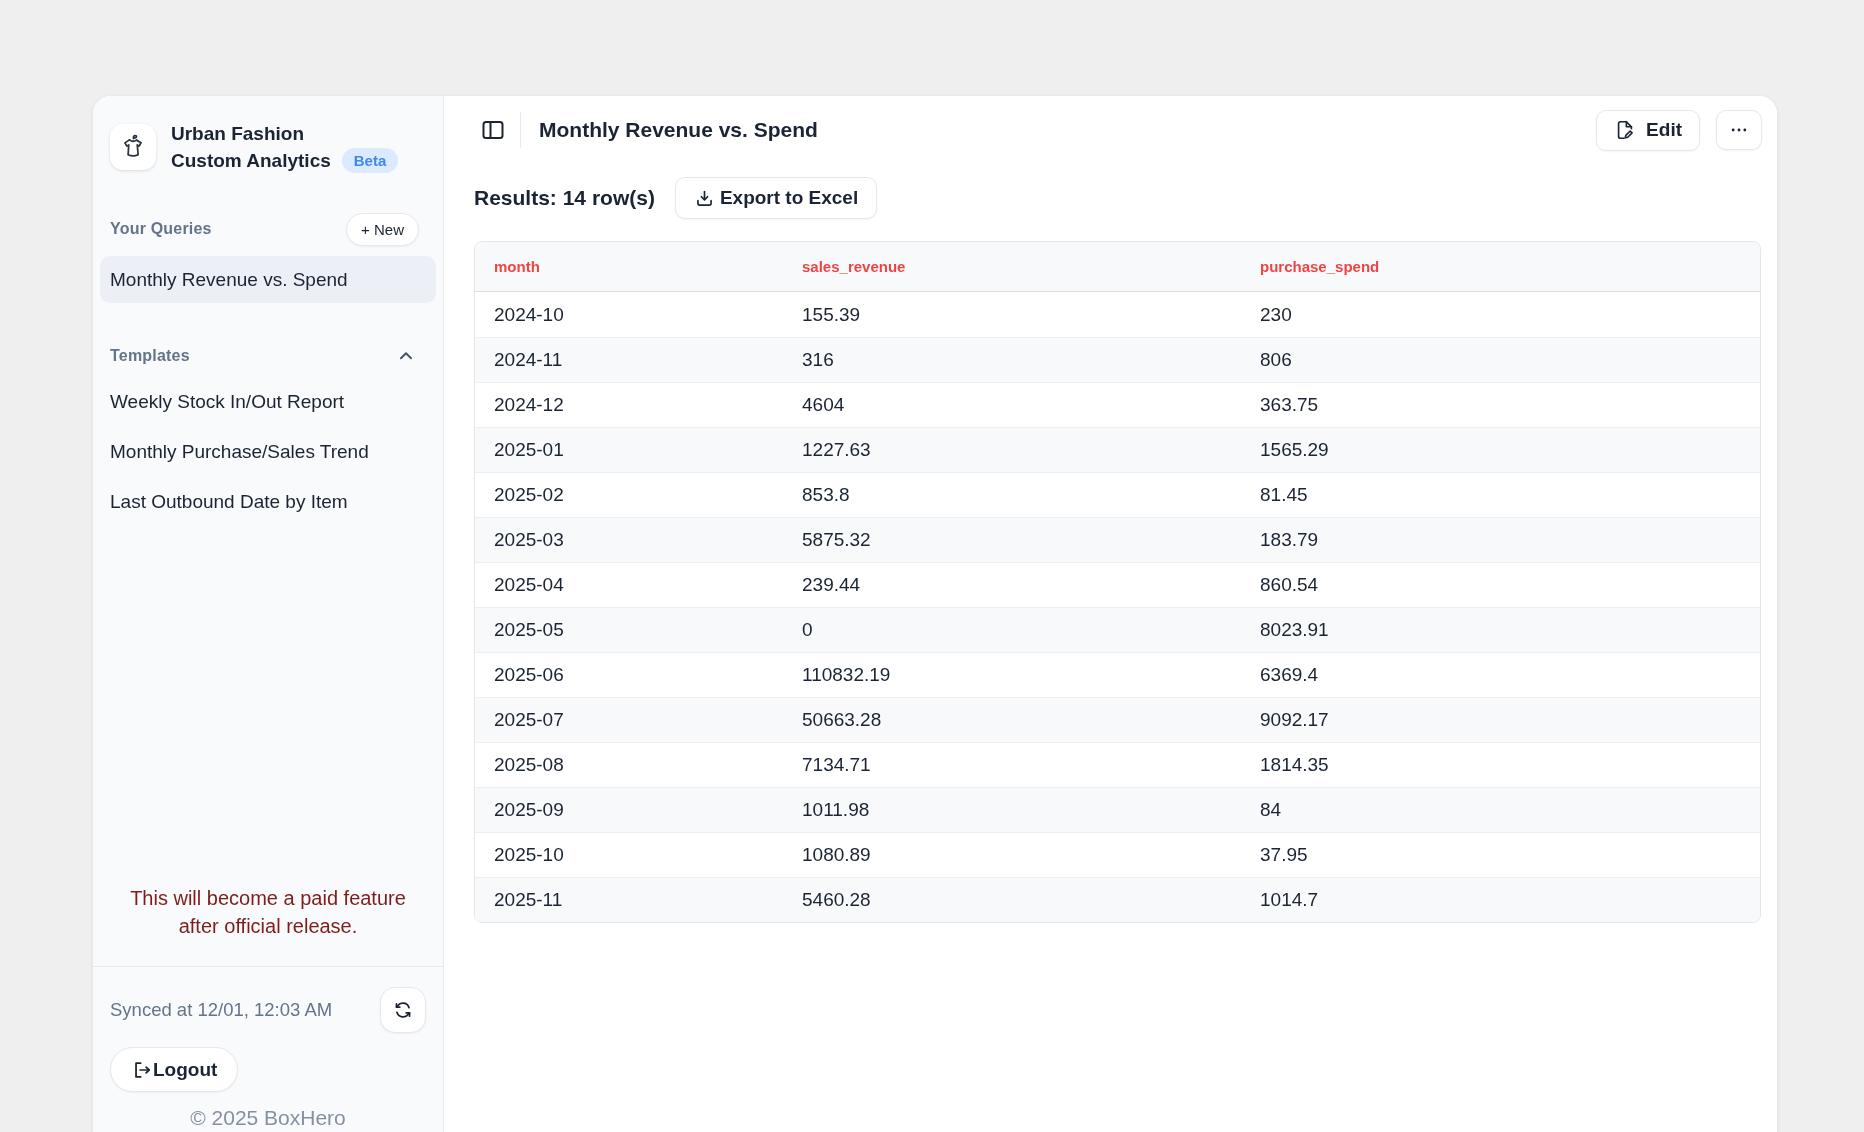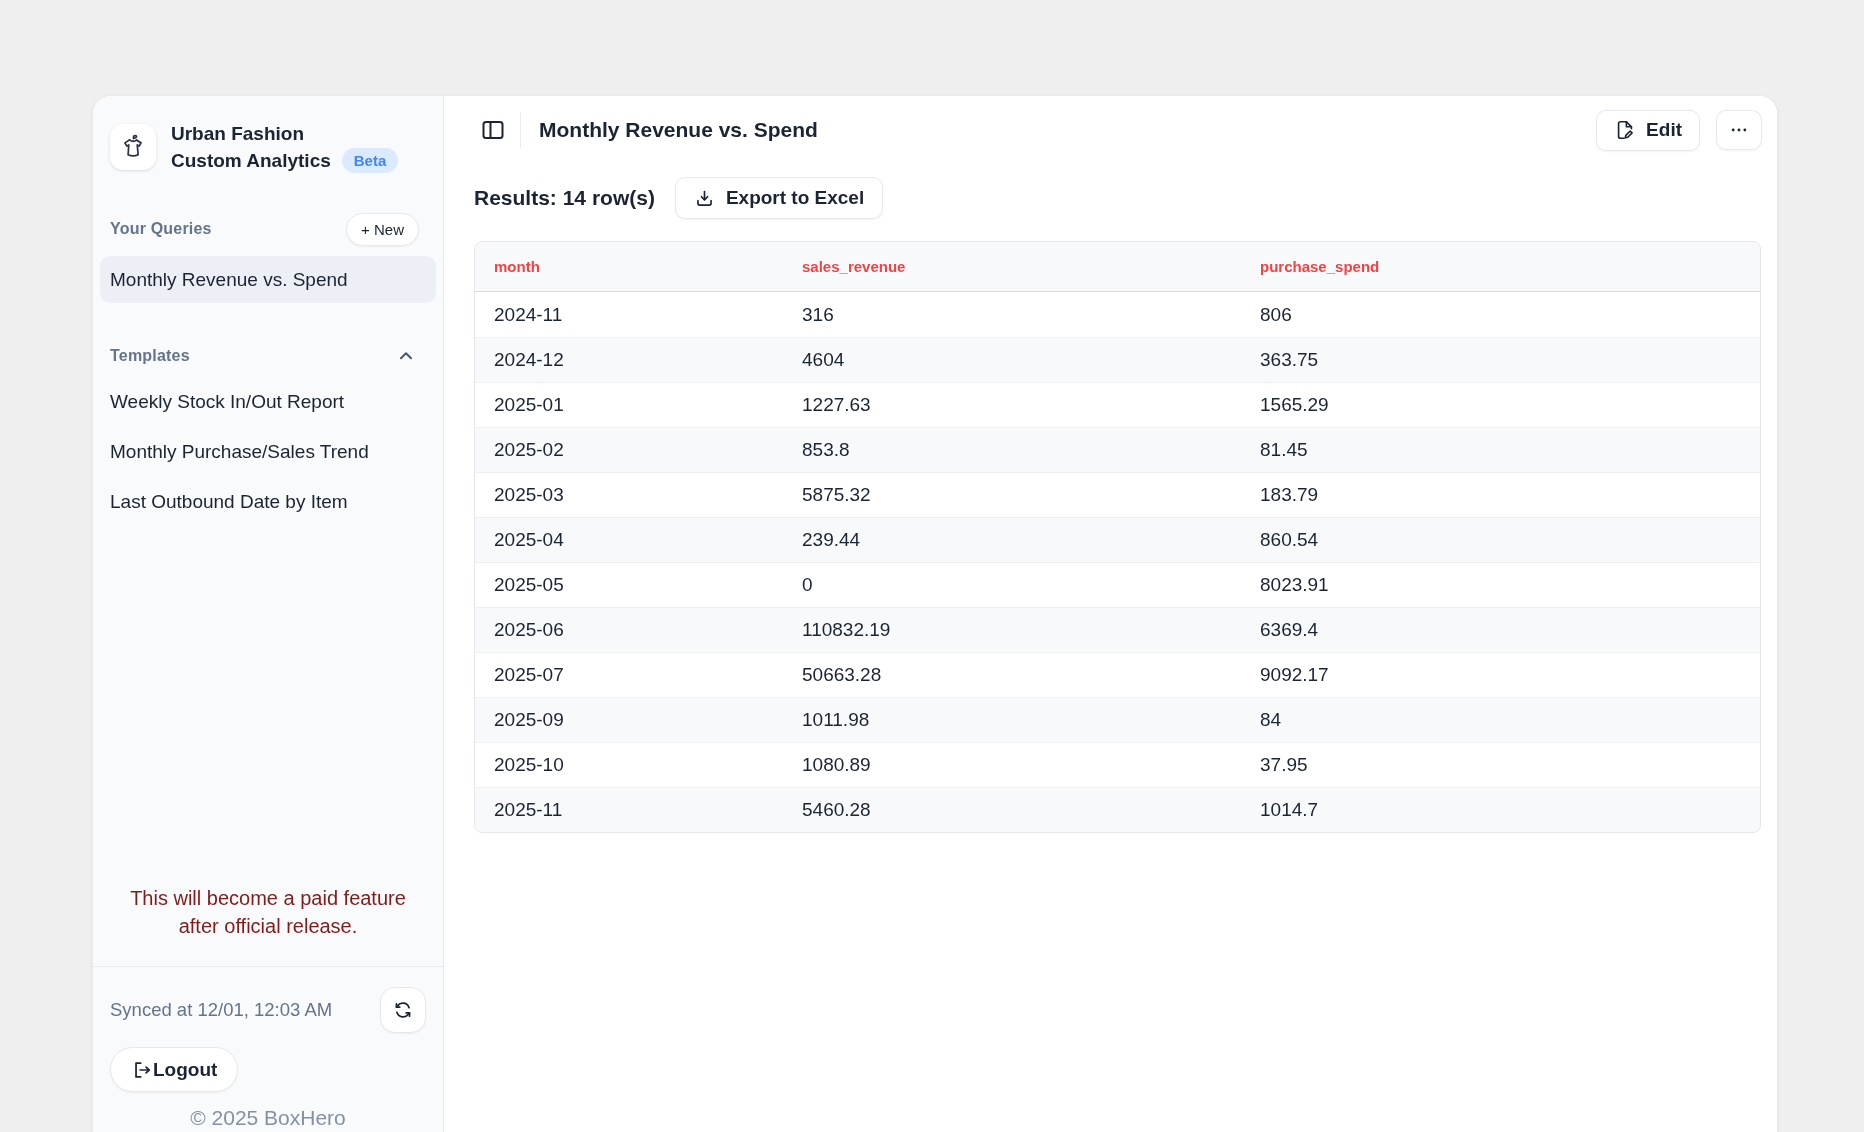--- a/index.html
+++ b/index.html
@@ -112,21 +112,21 @@
   .more-btn {
     margin-left:16px; width:46px; height:40px;
     background:#fff; border:1px solid #e6e8ee; border-radius:10px;
     display:flex; align-items:center; justify-content:center;
     box-shadow:0 1px 2px rgba(16,24,40,.05); cursor:pointer;
   }
   .more-btn svg { width:20px; height:20px; }
   .results-row { display:flex; align-items:center; gap:20px; margin-top:25px; }
   .results-text { font-size:21px; font-weight:700; color:#1b2433; }
   .export-btn {
-    display:flex; align-items:center; gap:11px;
+    display:flex; align-items:center; gap:5px;
     height:42px; padding:0 18px;
     background:#fff; border:1px solid #e6e8ee; border-radius:10px;
     font-size:19px; font-weight:600; color:#1b2433;
     box-shadow:0 1px 2px rgba(16,24,40,.05); cursor:pointer; font-family:inherit;
   }
   .export-btn svg { width:21px; height:21px; }
   .table-wrap {
     margin-top:22px; width:1287px;
     border:1px solid #e3e6ea; border-radius:8px; overflow:hidden;
     background:#fff;
@@ -262,20 +262,25 @@
     </div>
 
     <div class="table-wrap">
       <div class="thead">
         <div class="th">month</div>
         <div class="th">sales_revenue</div>
         <div class="th">purchase_spend</div>
       </div>
       <div class="tbody">
           <div class="trow">
+            <div class="tcell">2024-10</div>
+            <div class="tcell">155.39</div>
+            <div class="tcell">230</div>
+          </div>
+          <div class="trow">
             <div class="tcell">2024-11</div>
             <div class="tcell">316</div>
             <div class="tcell">806</div>
           </div>
           <div class="trow">
             <div class="tcell">2024-12</div>
             <div class="tcell">4604</div>
             <div class="tcell">363.75</div>
           </div>
           <div class="trow">
@@ -307,20 +312,25 @@
             <div class="tcell">2025-06</div>
             <div class="tcell">110832.19</div>
             <div class="tcell">6369.4</div>
           </div>
           <div class="trow">
             <div class="tcell">2025-07</div>
             <div class="tcell">50663.28</div>
             <div class="tcell">9092.17</div>
           </div>
           <div class="trow">
+            <div class="tcell">2025-08</div>
+            <div class="tcell">7134.71</div>
+            <div class="tcell">1814.35</div>
+          </div>
+          <div class="trow">
             <div class="tcell">2025-09</div>
             <div class="tcell">1011.98</div>
             <div class="tcell">84</div>
           </div>
           <div class="trow">
             <div class="tcell">2025-10</div>
             <div class="tcell">1080.89</div>
             <div class="tcell">37.95</div>
           </div>
           <div class="trow">

